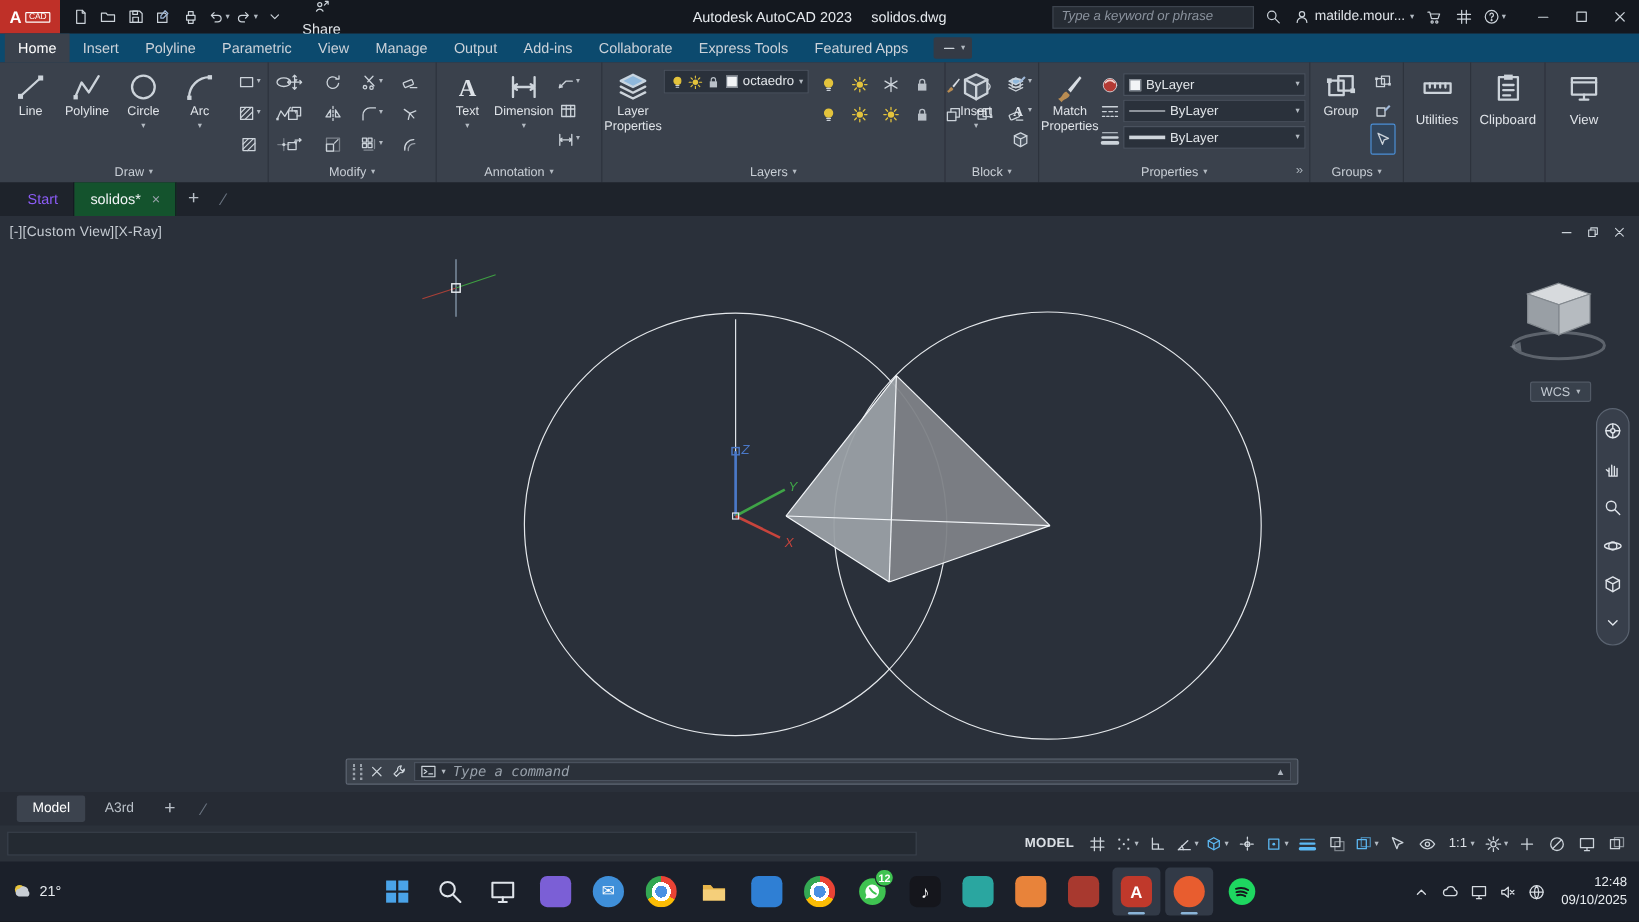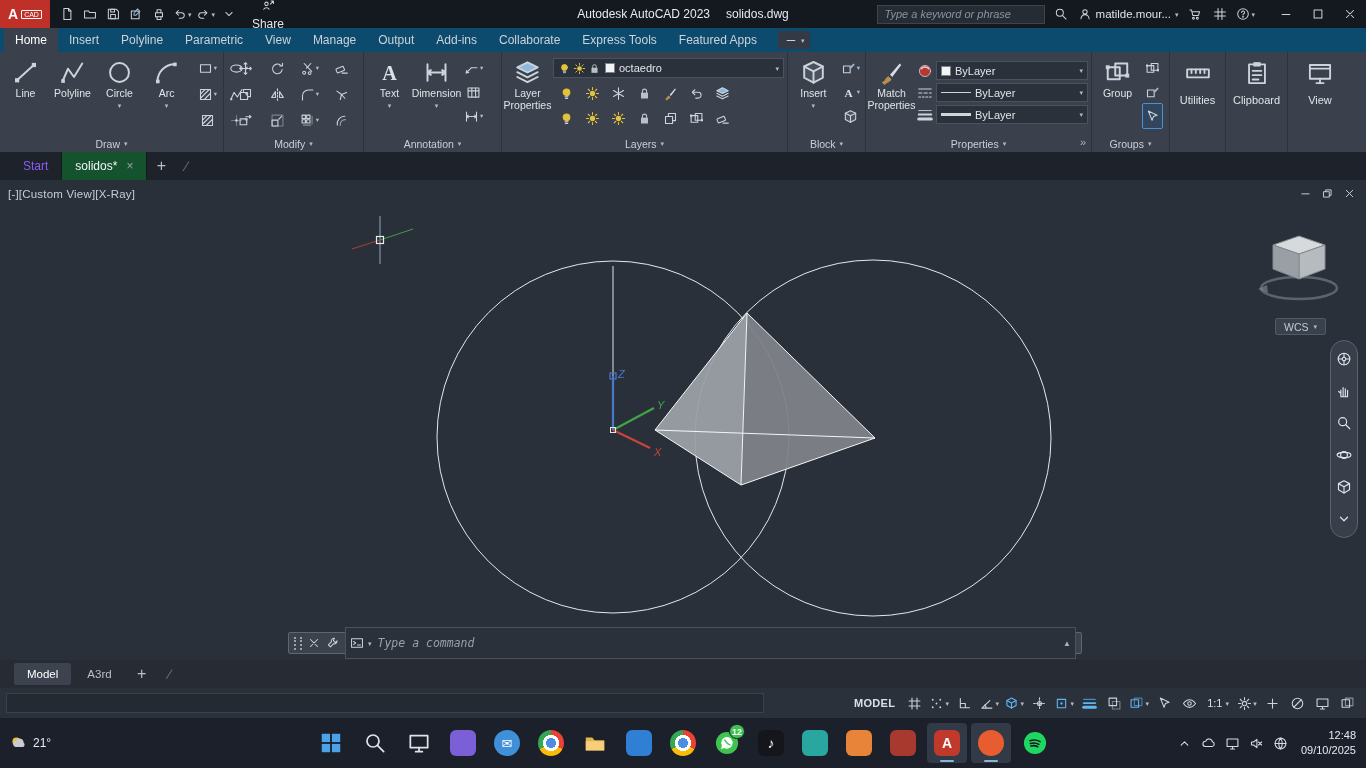--- a/index.html
+++ b/index.html
@@ -45,21 +45,21 @@
   .bicon svg{width:27px;height:27px;}
   .blabel{font-size:10.5px;line-height:1.12;color:#e0e4e9;text-align:center;}
   .blabel span{display:block;}
   .smallbtn{display:flex;align-items:center;justify-content:center;gap:1px;height:24px;padding:0 2px;}
   .smallbtn svg{width:15px;height:15px;}
   .smallbtn .caret{font-size:6.5px;}
   .smallbtn.hl{outline:1px solid #4a90d9;background:#31455c;border-radius:1px;}
   .draw-small{display:grid;grid-template-columns:repeat(2,31px);grid-auto-rows:26px;align-content:start;}
   .modify-grid{display:grid;grid-template-columns:repeat(4,32px);grid-auto-rows:26px;align-content:start;margin:0 auto;}
   .scol{display:flex;flex-direction:column;justify-content:flex-start;}
-  .layers-right{flex:1;display:flex;flex-direction:column;gap:3px;padding-top:2px;}
+  .layers-right{flex:1;display:flex;flex-direction:row;gap:3px;padding-top:2px;}
   .layer-grid{display:grid;grid-template-columns:repeat(7,26px);grid-auto-rows:25px;}
   .combo{background:#2a313b;border:1px solid #4a525e;display:flex;align-items:center;gap:4px;padding:0 4px;font-size:11px;color:#e2e6ea;height:20px;}
   .combo .caret{margin-left:auto;}
   .combo .ic svg{width:13px;height:13px;}
   .lswatch,.pswatch{width:10px;height:10px;background:#f2f4f6;border:1px solid #7a828c;display:inline-block;flex:0 0 auto;}
   .lt-line{width:30px;height:0;border-top:1.5px solid #cfd5db;display:inline-block;}
   .lt-line.lw{border-top-width:3px;}
   .props-col{flex:1;display:flex;flex-direction:column;gap:3px;padding-top:5px;}
   .prow{display:flex;align-items:center;gap:3px;}
   .prow .combo{flex:1;height:19px;}
@@ -80,21 +80,21 @@
   #dwg{position:absolute;inset:0;width:100%;height:100%;}
   .vp-label{position:absolute;left:8px;top:8px;font-size:11.5px;color:#c6ccd3;letter-spacing:.2px;}
   .vp-btns{position:absolute;right:10px;top:7px;display:flex;gap:9px;}
   .vp-btns .ic svg{width:13px;height:13px;}
   .viewcube{position:absolute;right:18px;top:44px;width:95px;height:86px;}
   .wcs-btn{position:absolute;right:40px;top:138px;height:17px;background:#39414c;border:1px solid #525a66;display:flex;align-items:center;gap:5px;padding:0 8px;font-size:10.5px;color:#c3cad2;border-radius:2px;}
   .navbar{position:absolute;right:8px;top:160px;width:28px;background:rgba(66,74,86,.6);border:1px solid #5a6370;border-radius:14px;display:flex;flex-direction:column;align-items:center;padding:10px 0;gap:16px;}
   .navbar .ic svg{width:16px;height:16px;}
   .cmdbar{position:absolute;left:288px;top:452px;width:794px;height:22px;background:rgba(60,67,77,.95);border:1px solid #5e6673;display:flex;align-items:center;gap:5px;padding:0 5px;border-radius:2px;}
   .grip{width:8px;height:13px;border-left:2px dotted #9aa2ab;border-right:2px dotted #9aa2ab;}
-  .cmd-input{flex:1;height:32px;background:#2b313a;border:1px solid #4a525e;display:flex;align-items:center;gap:4px;padding:0 4px;}
+  .cmd-input{flex:1;height:16px;background:#2b313a;border:1px solid #4a525e;display:flex;align-items:center;gap:4px;padding:0 4px;}
   .cmd-input input{flex:1;background:transparent;border:none;outline:none;color:#c9cfd6;font-family:"DejaVu Sans Mono",monospace;font-size:11.5px;font-style:italic;}
   .cmd-input input::placeholder{color:#98a1ab;font-style:italic;}
   .cmd-up{color:#aab2bb;font-size:8px;}
 
   
   .layoutbar{position:absolute;top:660px;left:0;right:0;height:28px;background:#262b34;display:flex;align-items:center;padding-left:14px;gap:3px;}
   .ltab{height:22px;display:flex;align-items:center;padding:0 13px;font-size:11.5px;color:#b9c0c8;}
   .ltab.active{background:#3c434e;color:#fff;border-radius:2px;}
 
   

